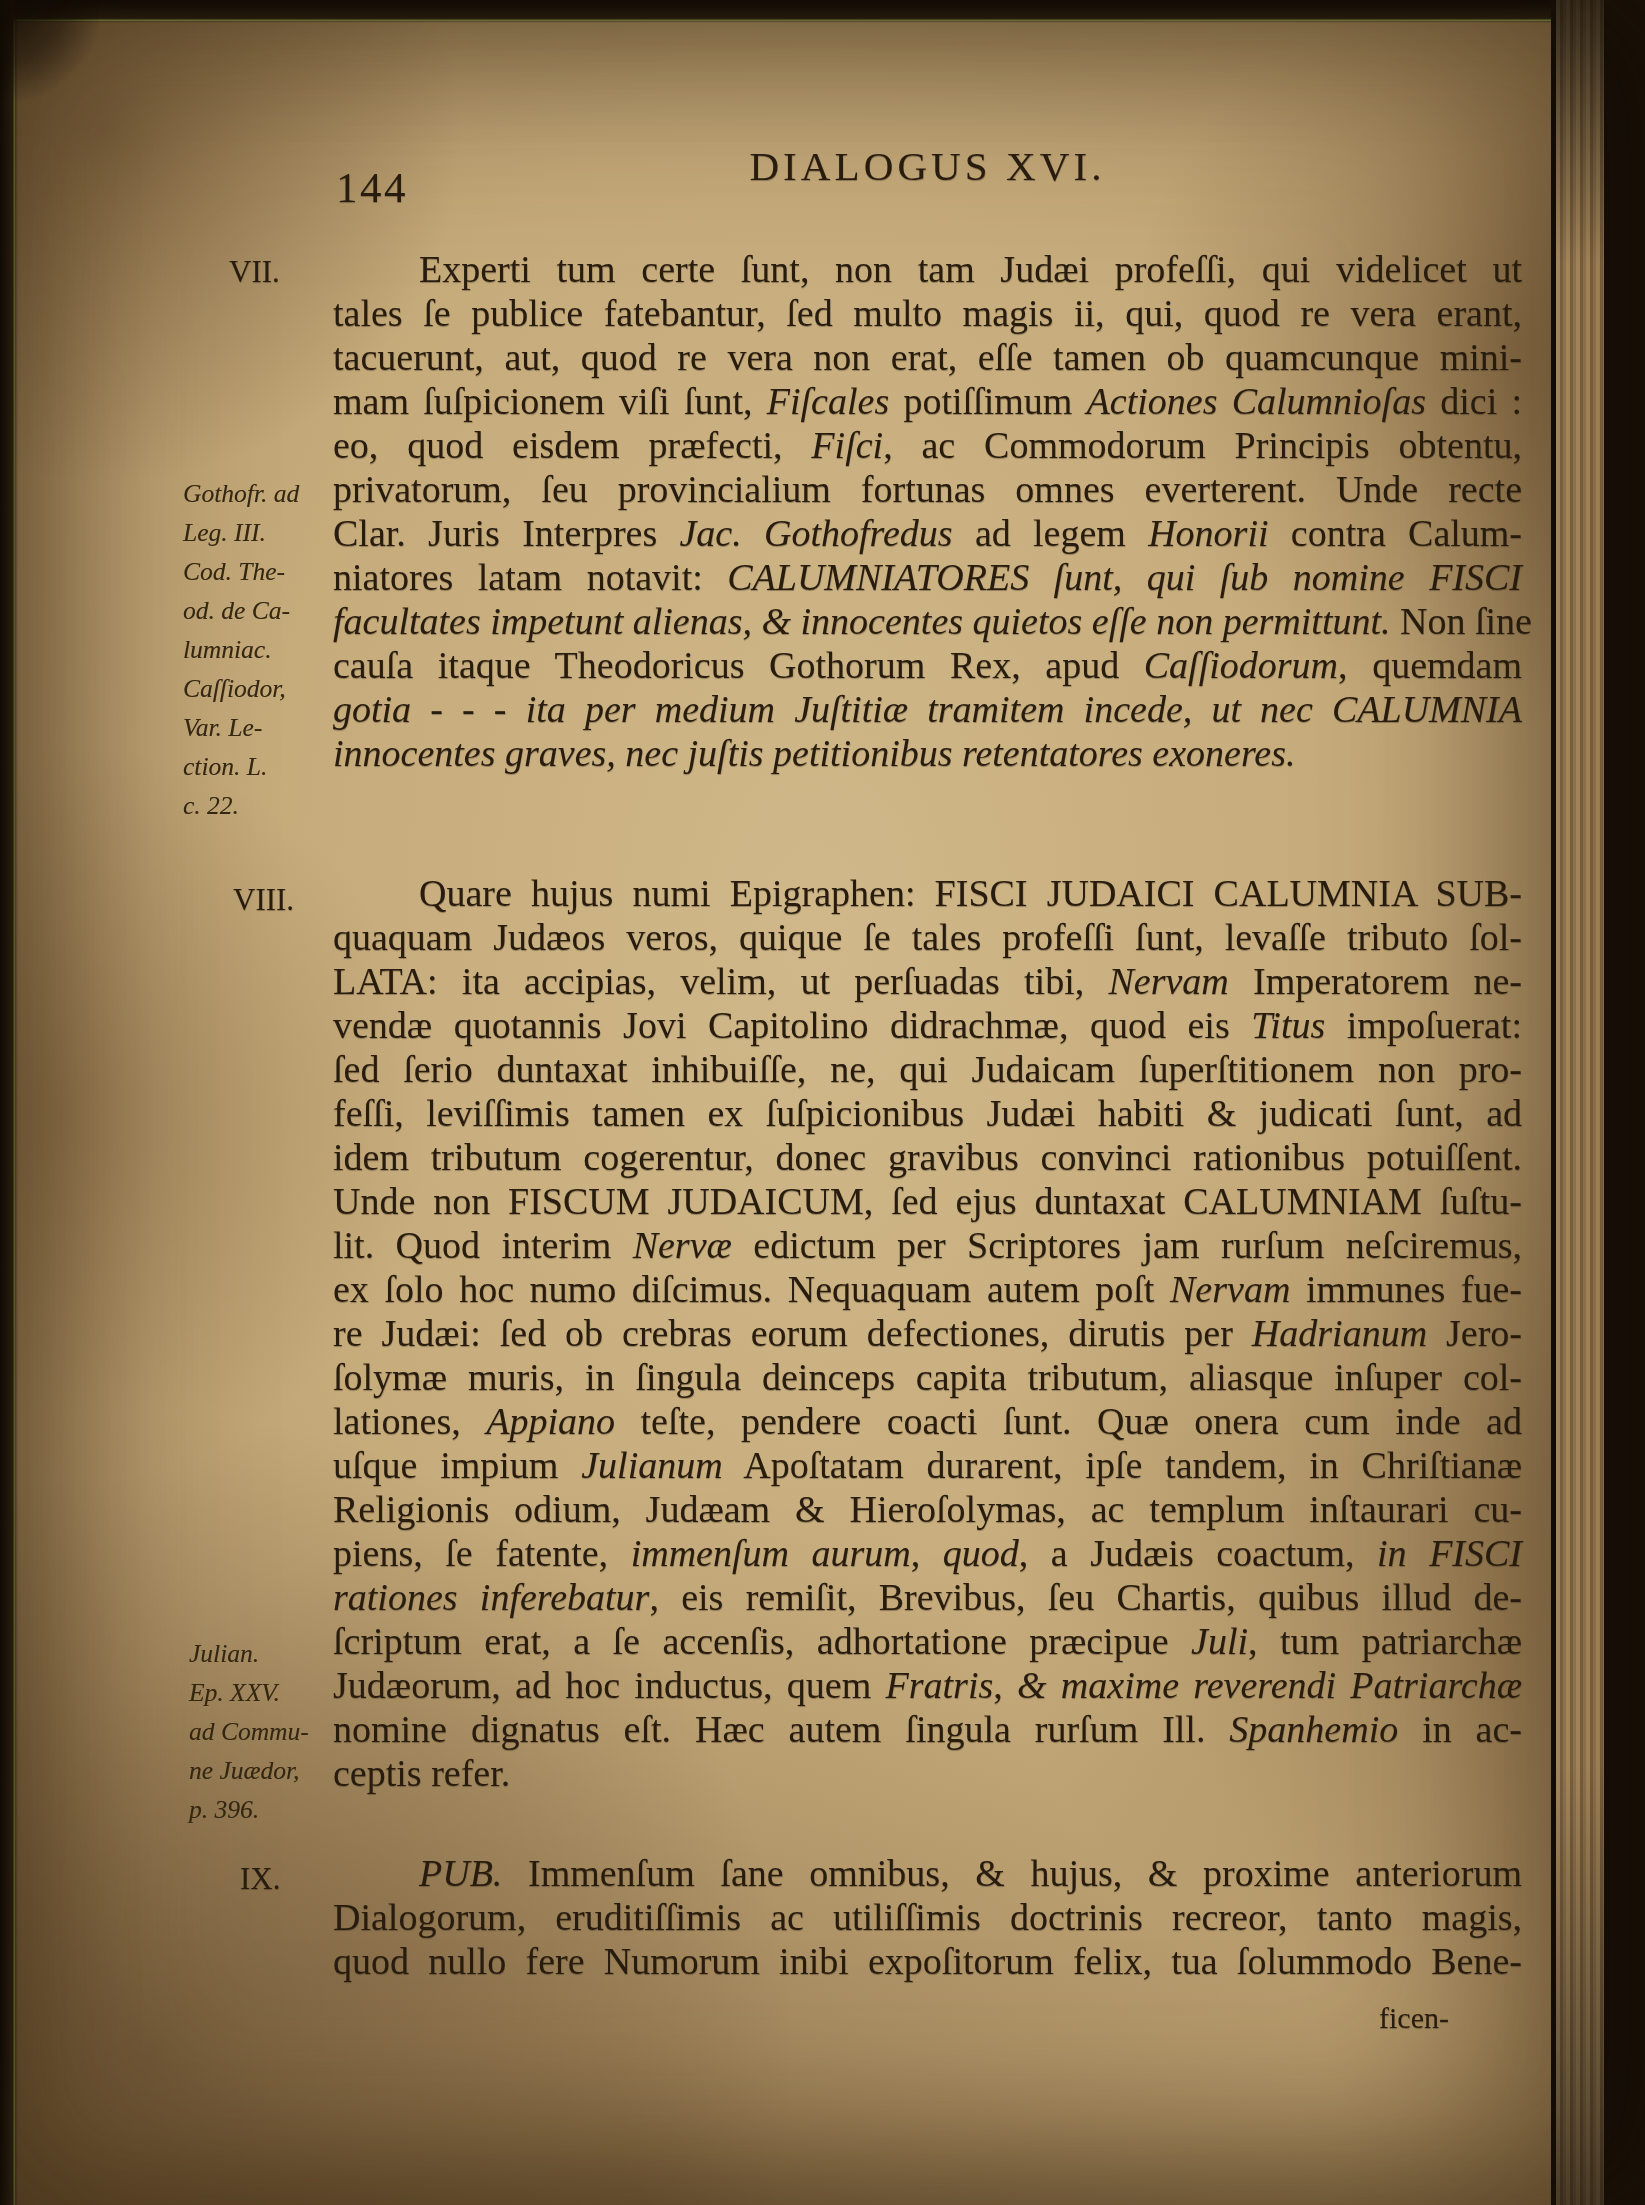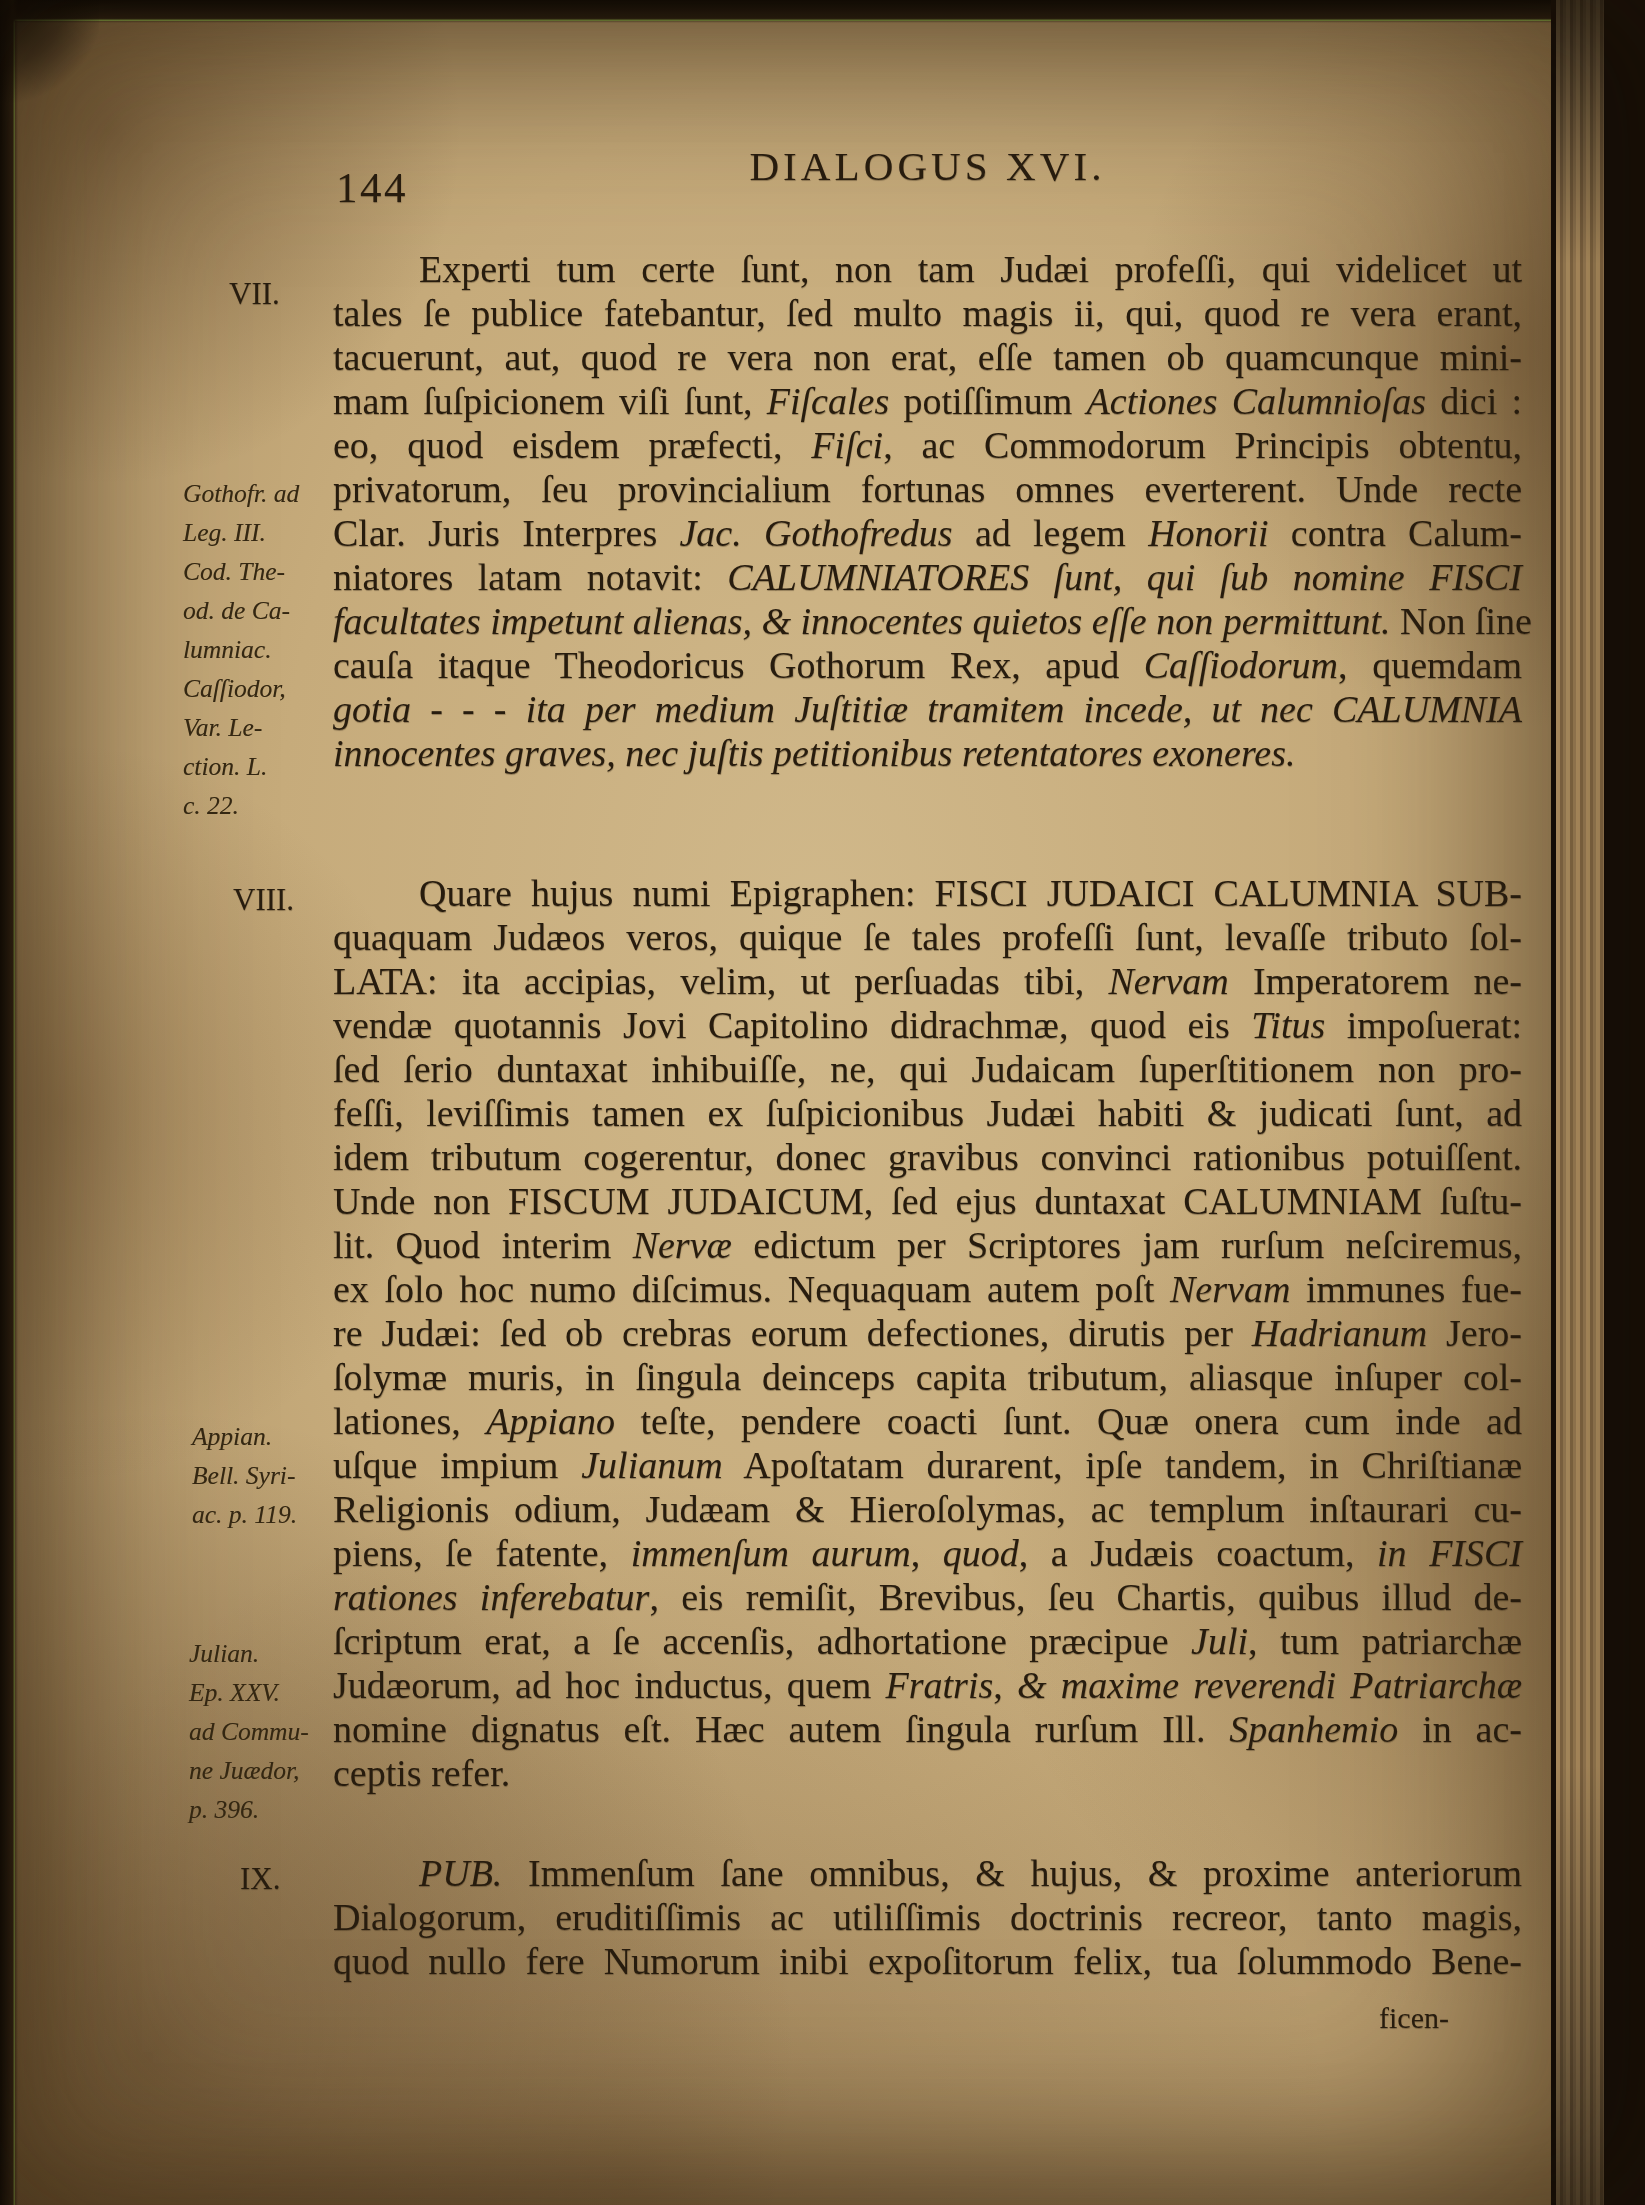--- a/index.html
+++ b/index.html
@@ -57,21 +57,21 @@
 </head>
 <body>
 
 <div id="canvas">
 
   <div id="paper"></div>
 
   <div id="pageno" class="ink">144</div>
   <div id="title" class="ink">DIALOGUS XVI.</div>
 
-  <div class="seclabel ink" style="left:229px; top:276px;">VII.</div>
+  <div class="seclabel ink" style="left:229px; top:254px;">VII.</div>
   <div class="marginalia" style="left:183px; top:474px;">
       <div class="ln">Gothofr. ad</div>
       <div class="ln">Leg. III.</div>
       <div class="ln">Cod. The-</div>
       <div class="ln">od. de Ca-</div>
       <div class="ln">lumniac.</div>
       <div class="ln">Caſſiodor,</div>
       <div class="ln">Var. Le-</div>
       <div class="ln">ction. L.</div>
       <div class="ln">c. 22.</div>
@@ -85,25 +85,20 @@
       <div class="ln">privatorum, ſeu provincialium fortunas omnes everterent.  Unde recte</div>
       <div class="ln">Clar. Juris Interpres <i>Jac. Gothofredus</i> ad legem <i>Honorii</i> contra Calum-</div>
       <div class="ln">niatores latam notavit: <i>CALUMNIATORES ſunt, qui ſub nomine FISCI</i></div>
       <div class="ln"><i>facultates impetunt alienas, &amp; innocentes quietos eſſe non permittunt.</i>  Non ſine</div>
       <div class="ln">cauſa itaque Theodoricus Gothorum Rex, apud <i>Caſſiodorum</i>, quemdam</div>
       <div class="ln"><i>gotia - - - ita per medium Juſtitiæ tramitem incede, ut nec CALUMNIA</i></div>
       <div class="ln"><i>innocentes graves, nec juſtis petitionibus retentatores exoneres.</i></div>
     </div>
 
   <div class="seclabel ink" style="left:233px; top:882px;">VIII.</div>
-  <div class="marginalia" style="left:192px; top:1417px;">
-      <div class="ln">Appian.</div>
-      <div class="ln">Bell. Syri-</div>
-      <div class="ln">ac. p. 119.</div>
-    </div>
   <div class="marginalia" style="left:189px; top:1634px;">
       <div class="ln">Julian.</div>
       <div class="ln">Ep. XXV.</div>
       <div class="ln">ad Commu-</div>
       <div class="ln">ne Juædor,</div>
       <div class="ln">p. 396.</div>
     </div>
   <div class="para endleft ink" style="top:871px;">
       <div class="ln">Quare hujus numi Epigraphen: FISCI JUDAICI CALUMNIA SUB-</div>
       <div class="ln">quaquam Judæos veros, quique ſe tales profeſſi ſunt, levaſſe tributo ſol-</div>

